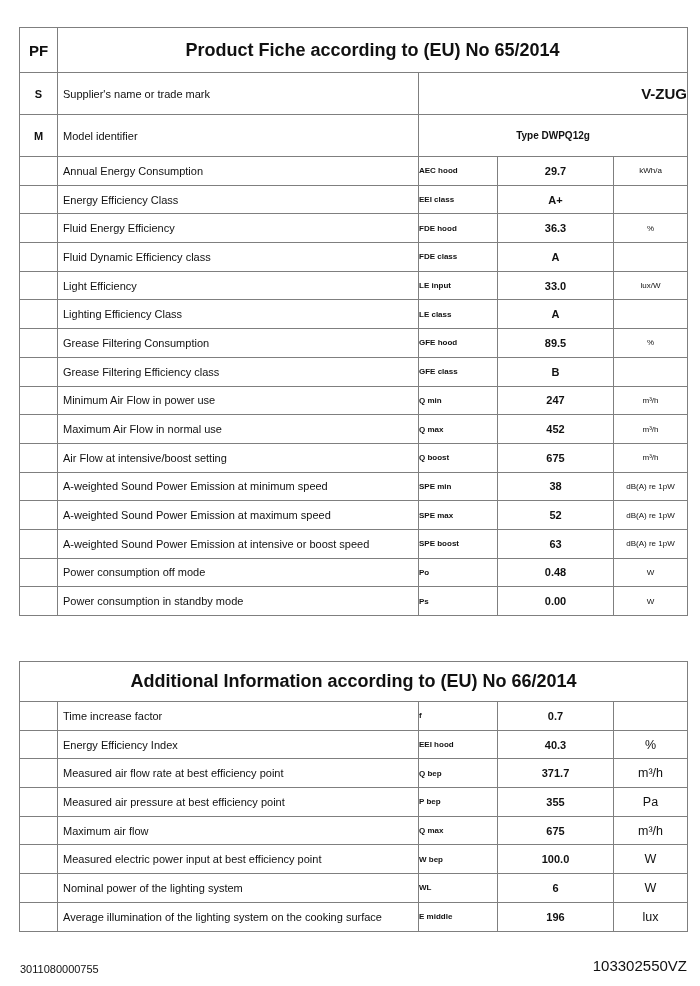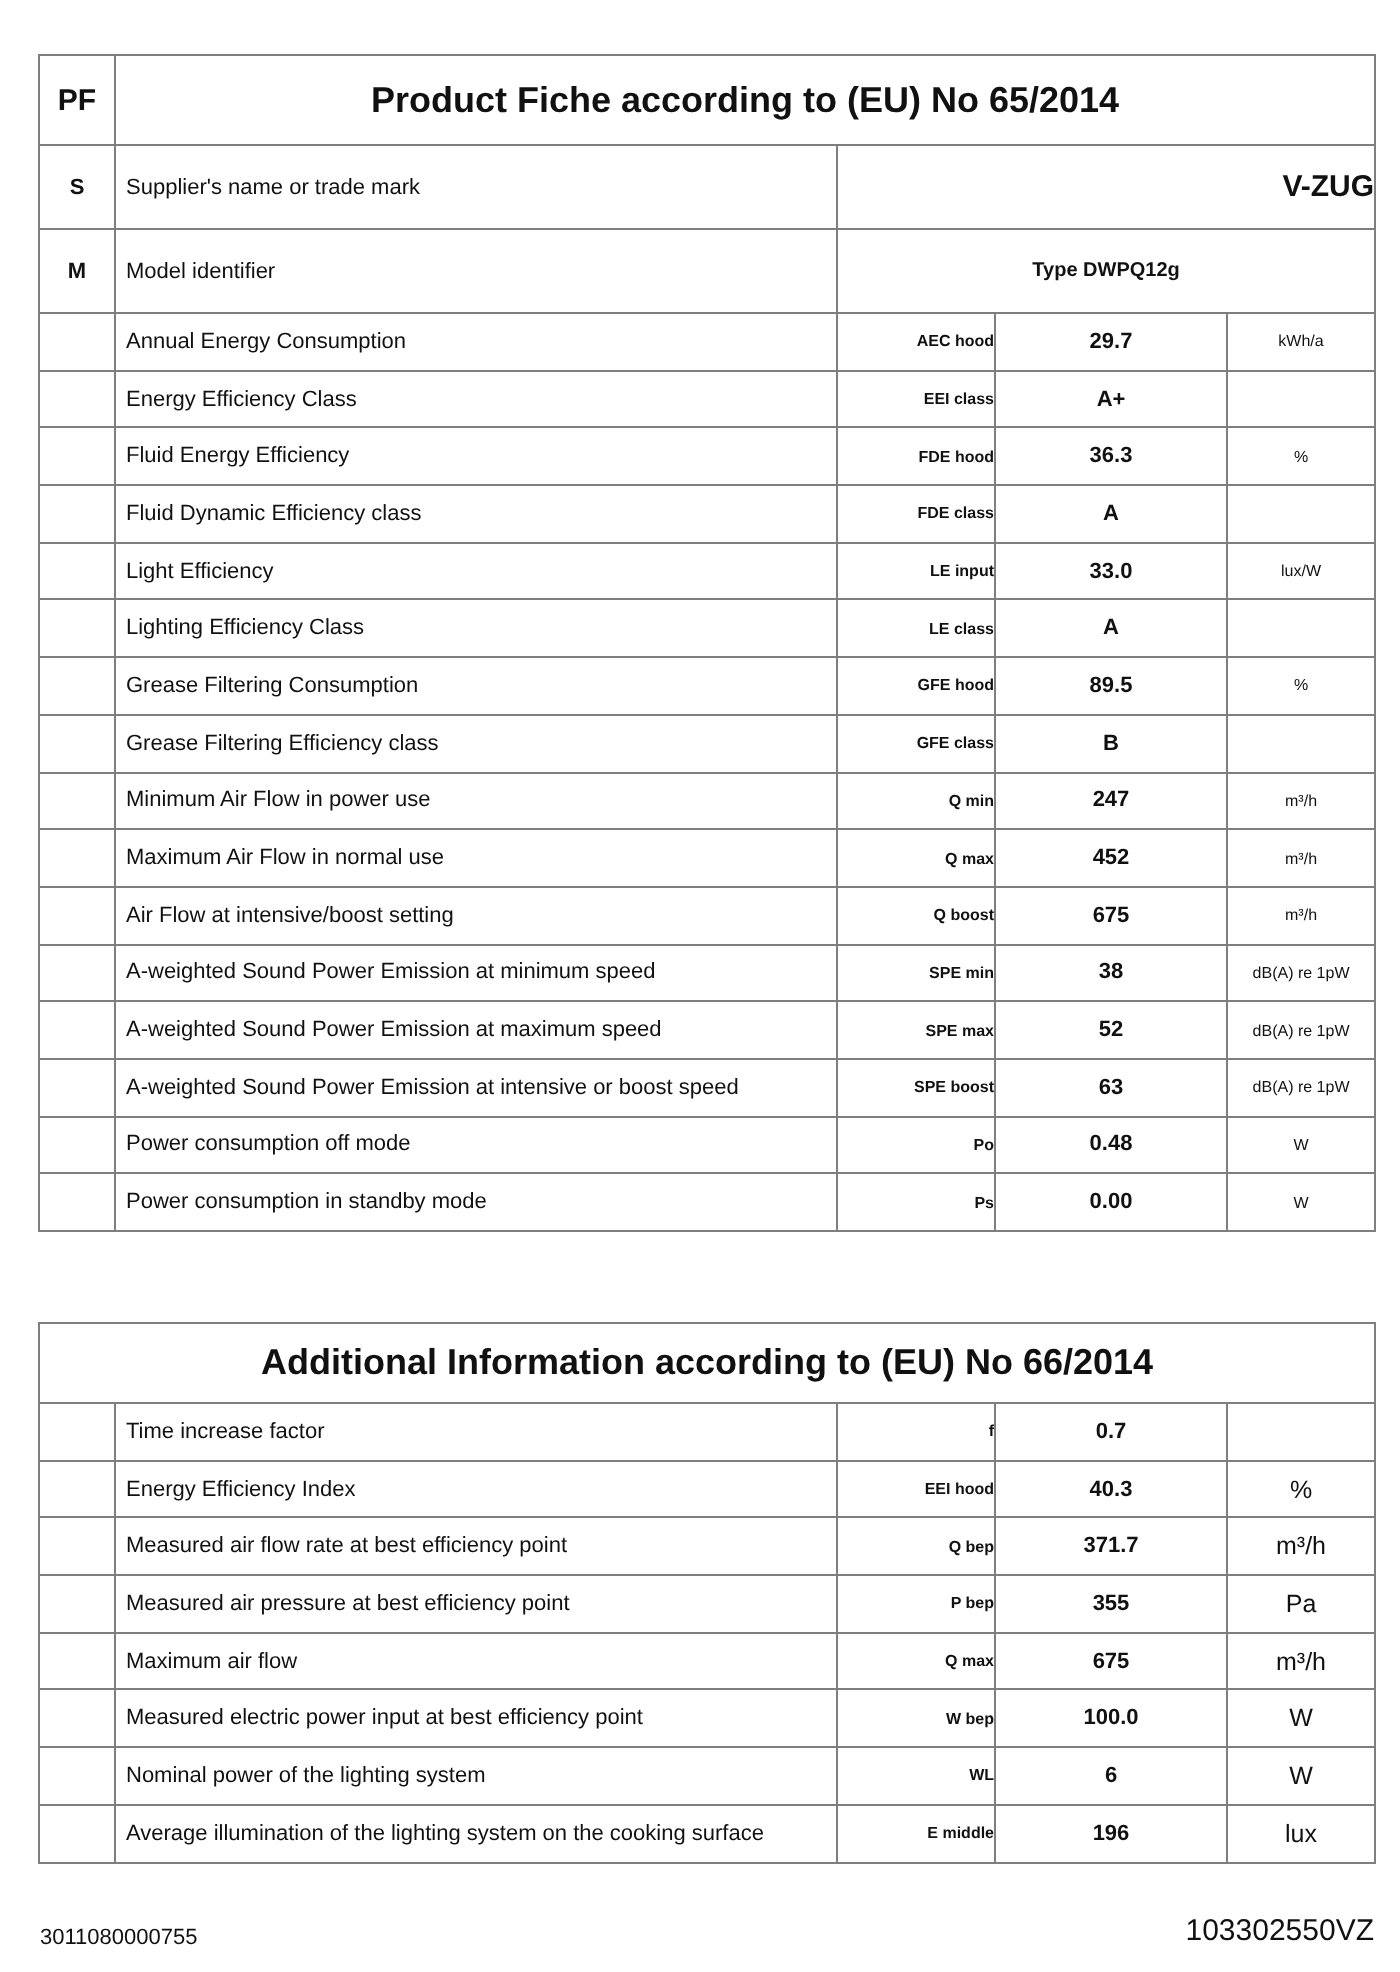--- a/index.html
+++ b/index.html
@@ -31,21 +31,21 @@
   }
   #t1 tr.r-title { height: 45px; }
   #t1 tr.r-head  { height: 42px; }
   #t2 tr.r-title { height: 40px; }
   tr.r-data      { height: 28.7px; }
   .c-code  { text-align: center; }
   .code-lg { font-weight: bold; font-size: 15px; }
   .code-sm { font-weight: bold; font-size: 11px; }
   .c-title { text-align: center; font-weight: bold; font-size: 18px; }
   .c-label { font-size: 11px; text-align: left; padding-left: 5px; }
-  .c-sym   { font-size: 8px;  font-weight: bold; text-align: right; margin-left: 10px; }
+  .c-sym   { font-size: 8px;  font-weight: bold; text-align: left; margin-left: 10px; }
   .c-val   { font-size: 11px; font-weight: bold; text-align: center; }
   .c-unit1 { font-size: 8px;  text-align: center; }
   .c-unit2 { font-size: 12.5px; text-align: center; }
   .val-lg  { font-size: 15px; font-weight: bold; text-align: right; }
   .val-md  { font-size: 10px; font-weight: bold; text-align: center; }
   .footer-left  { position: absolute; left: 20px;  top: 963px; font-size: 11px; }
   .footer-right { position: absolute; right: 13px; top: 957px; font-size: 15px; }
 </style>
 </head>
 <body>

